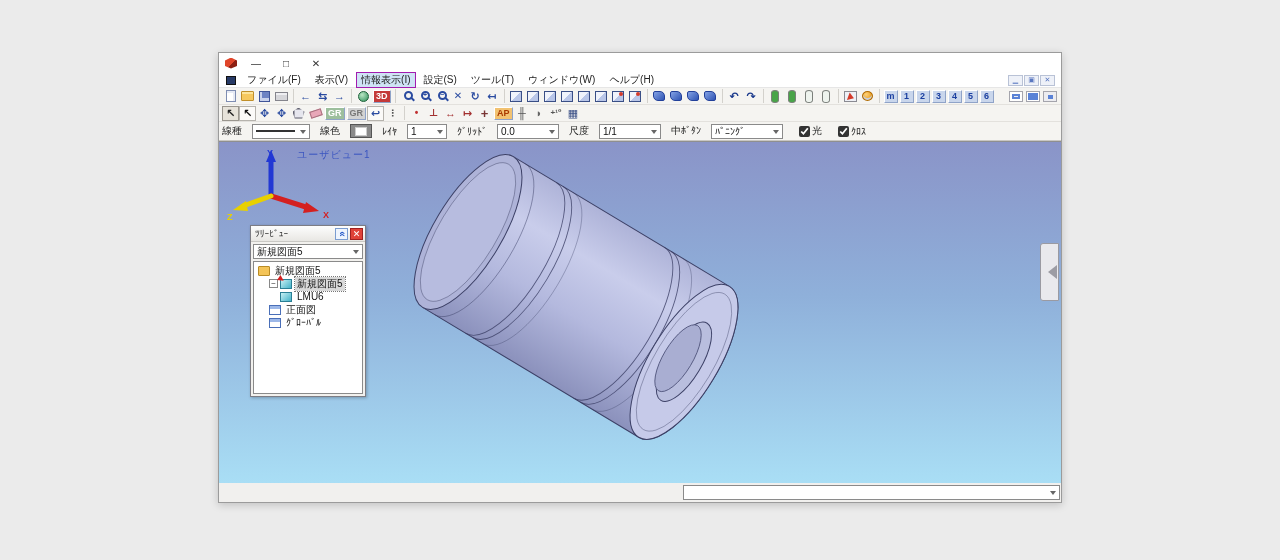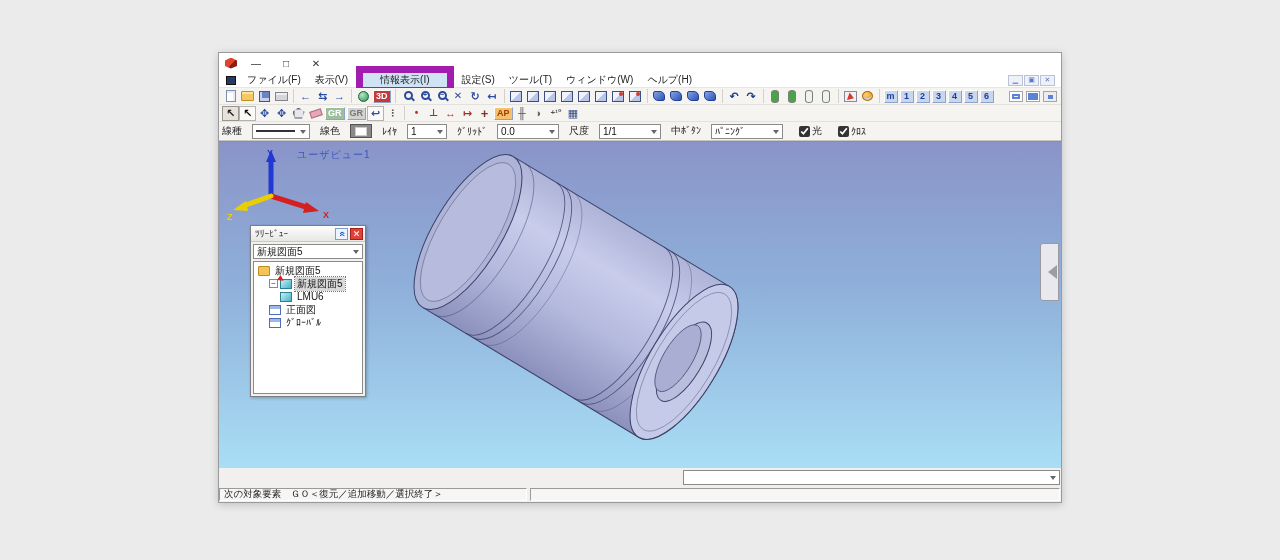--- a/index.html
+++ b/index.html
@@ -9,21 +9,21 @@
   
   .titlebar{height:20px;background:#ffffff;display:flex;align-items:center;padding:0 4px;flex:none}
   .app-ico{width:12px;height:11px;margin:0 4px 0 2px;background:linear-gradient(135deg,#e0452a 0 55%,#8c1f12 55% 100%);clip-path:polygon(50% 0,100% 28%,100% 78%,50% 100%,0 78%,0 28%);flex:none}
   .title{font-size:10.5px;color:#222;white-space:nowrap;overflow:hidden;flex:1}
   .wc{width:30px;height:18px;display:flex;align-items:center;justify-content:center;font-size:10px;color:#333;flex:none}
   
   .menubar{height:15px;background:#fff;display:flex;align-items:center;padding:0 4px;border-bottom:1px solid #e6e6e6;flex:none}
   .child-ico{width:10px;height:9px;background:#273a66;border:1px solid #111;margin:0 5px 0 3px;flex:none}
   .menus{display:flex;align-items:center;gap:2px;flex:1}
   .mi{font-size:10px;color:#222;padding:1px 6px;white-space:nowrap;cursor:default}
-  .mi.hl{background:#cfe3f5;border:7px solid #a21caf;padding:0 17px}
+  .mi.hl{background:#cfe3f5;border:1px solid #a21caf;padding:0 4px}
   .mdi{display:flex;gap:1px;margin-right:2px}
   .mwc{width:15px;height:11px;border:1px solid #b9c2d6;background:#eef1f8;color:#5a78c0;font-size:7px;display:flex;align-items:center;justify-content:center}
   
   .tb{display:flex;align-items:center;background:#f5f4f1;padding:0 3px;flex:none;border-bottom:1px solid #e3e1dd}
   .r1{height:17px}.r2{height:17px}
   .sep{width:1px;height:14px;background:#d3d1cc;margin:0 3px;flex:none}
   .gap{flex:1}
   .ti{min-width:17px;height:15px;display:flex;align-items:center;justify-content:center;font-size:11px;line-height:1;font-weight:bold;flex:none;border:1px solid transparent;cursor:default}
   .ti.box{border:1px solid #b6b3ad;background:#fbfaf8}
   .ti.pressed{background:#e7e3da;border:1px solid #9a968e}
@@ -405,18 +405,14 @@
       </div>
   </div>
 
   <div class="bottomrow">
     <span class="cmb bigcmb">
         <b></b>
         <i class="caret"></i>
       </span>
   </div>
 
-  <div class="statusrow">
-    <span class="sbox left">次の対象要素　ＧＯ＜復元／追加移動／選択終了＞</span>
-    <span class="sbox right"></span>
-  </div>
 
 </div>
 
 </body></html>

